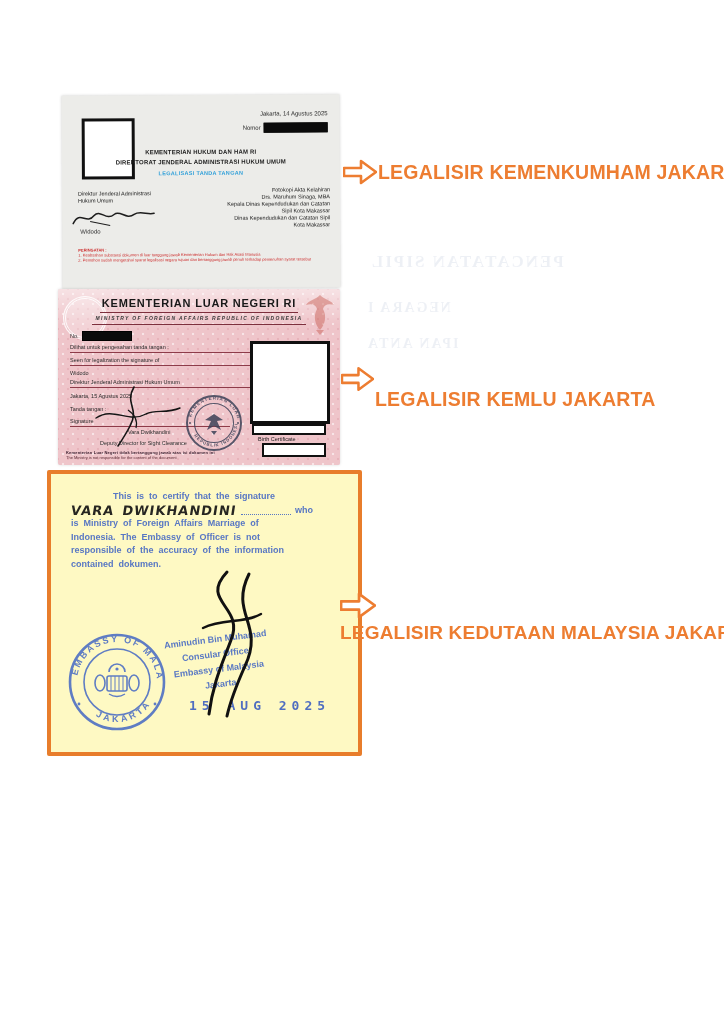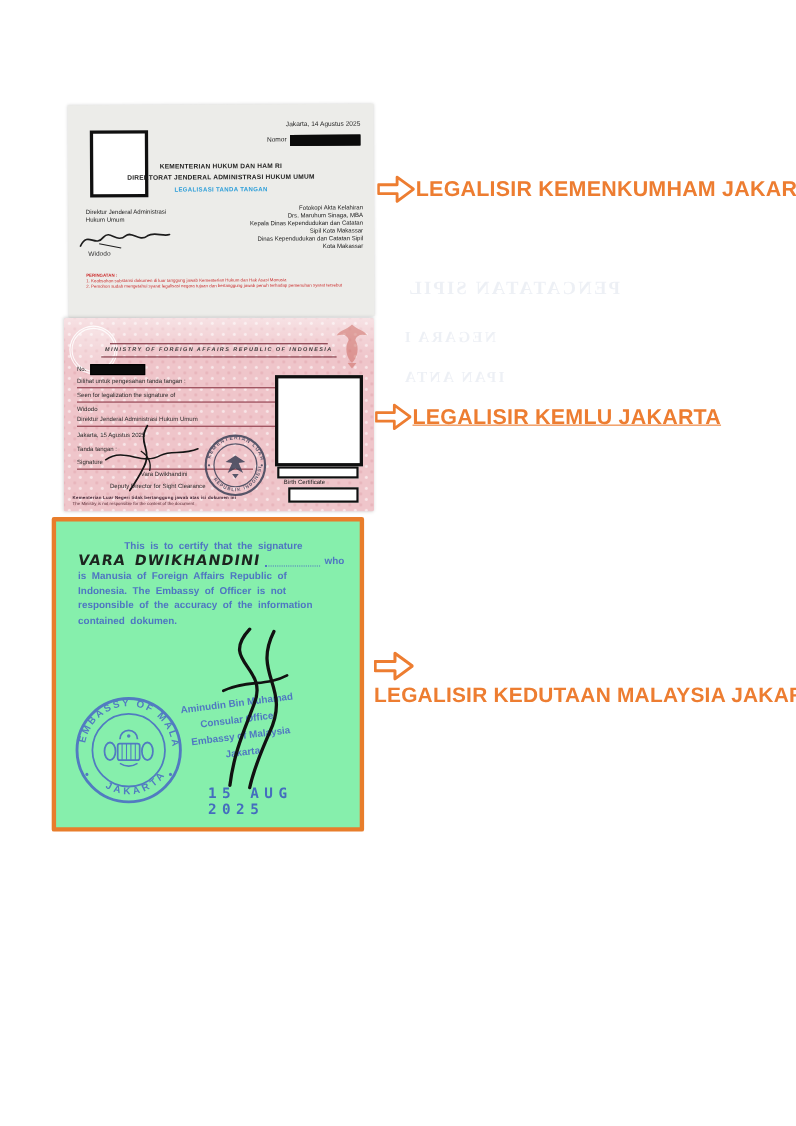--- a/index.html
+++ b/index.html
@@ -54,30 +54,30 @@
   #cert2 .officer-role{position:absolute;left:42px;top:151px;font-size:5.5px;color:#2c2c2c;}
   #cert2 .disc-id{position:absolute;left:8px;top:161px;font-size:4px;font-weight:bold;color:#3b2030;letter-spacing:.2px;}
   #cert2 .disc-en{position:absolute;left:8px;top:166px;font-size:4px;color:#5a2a34;}
   #cert2 .redact-photo2{position:absolute;left:192px;top:52px;width:74px;height:77px;background:#fff;border:3px solid #101010;}
   #cert2 .redact-bar1{position:absolute;left:194px;top:135px;width:70px;height:7px;background:#fff;border:2px solid #101010;}
   #cert2 .attach-label{position:absolute;left:200px;top:147px;font-size:5.5px;color:#1c1c1c;}
   #cert2 .redact-bar2{position:absolute;left:204px;top:154px;width:60px;height:10px;background:#fff;border:2px solid #101010;}
   #cert2 .garuda{position:absolute;right:3px;top:3px;opacity:.4;}
 
   
-  #cert3{position:absolute;left:47px;top:470px;width:276px;height:278px;background:#86efac;border:4px solid #E87D2B;border-radius:2px;}
+  #cert3{position:absolute;left:47px;top:470px;width:276px;height:278px;background:#fef9c3;border:4px solid #E87D2B;border-radius:2px;padding-left:31px;}
   #cert3 .stamp-par{position:absolute;left:20px;top:16px;width:242px;color:#4A6CC4;font-size:9px;font-weight:600;line-height:13.5px;word-spacing:2.5px;opacity:.92;}
   #cert3 .stamp-par .indent{padding-left:42px;}
   #cert3 .name-row{display:flex;align-items:flex-end;}
   #cert3 .hand-name{font-size:13px;font-weight:bold;color:#141414;transform:skewX(-9deg);letter-spacing:1px;white-space:nowrap;font-family:"DejaVu Sans",sans-serif;}
   #cert3 .dots{flex:1;border-bottom:1.6px dotted #4A6CC4;margin:0 4px 2px 4px;height:10px;}
   #cert3 .who{color:#4A6CC4;}
   #cert3 .embassy-stamp{position:absolute;left:16px;top:158px;opacity:.88;}
   #cert3 .officer-block{position:absolute;left:82px;top:158px;width:170px;text-align:center;color:#4A6CC4;font-weight:bold;font-size:9px;line-height:15px;transform:rotate(-7deg);opacity:.9;}
-  #cert3 .date-stamp{position:absolute;left:138px;top:240px;color:#3D5FC0;font-family:"DejaVu Sans Mono",monospace;font-weight:bold;font-size:13px;letter-spacing:5px;opacity:.9;}
+  #cert3 .date-stamp{position:absolute;left:138px;top:224px;color:#3D5FC0;font-family:"DejaVu Sans Mono",monospace;font-weight:bold;font-size:13px;letter-spacing:5px;opacity:.9;}
   #cert3 .sig3{position:absolute;left:118px;top:92px;}
 </style>
 </head>
 <body>
 
 <div id="page">
 
   <div class="ghost" style="left:370px;top:252px;font-size:17px;">PENCATATAN SIPIL</div>
   <div class="ghost" style="left:366px;top:300px;font-size:14px;">NEGARA I</div>
   <div class="ghost" style="left:366px;top:336px;font-size:14px;">IPAN ANTA</div>
@@ -120,20 +120,21 @@
     <path d="M1,9 H18 V2 L33,13 L18,24 V17 H1 Z" fill="#ffffff" stroke="#ED7D31" stroke-width="2.6" stroke-linejoin="round"></path>
   </svg>
   <div class="legalisir-label" style="left:378px;top:161px;">LEGALISIR KEMENKUMHAM JAKARTA</div>
 
   <div id="cert2">
     <div class="wm-circle"></div>
     <svg class="garuda" width="34" height="44" viewBox="0 0 34 44">
       <path d="M17,3 C12,8 6,8 3,13 C9,11 13,13 14,17 C10,24 12,33 17,38 C22,33 24,24 20,17 C21,13 25,11 31,13 C28,8 22,8 17,3 Z" fill="#C14B3E"></path>
       <path d="M13,38 h8 l-4,5 z" fill="#C14B3E"></path>
     </svg>
+    <div class="hdr-id">KEMENTERIAN LUAR NEGERI RI</div>
     <div class="hdr-rule1"></div>
     <div class="hdr-en">MINISTRY OF FOREIGN AFFAIRS REPUBLIC OF INDONESIA</div>
     <div class="hdr-rule2"></div>
 
     <div class="field no-row">
       <span>No.</span>
       <span class="redact-bar" style="width:48px;height:8px;border:1px solid #000;"></span>
     </div>
     <div class="field uline" style="top:55px;width:188px;">Dilihat untuk pengesahan tanda tangan :</div>
     <div class="field uline" style="top:68px;width:188px;">Seen for legalization the signature of</div>
@@ -174,31 +175,31 @@
 
     <div class="redact-photo2"></div>
     <div class="redact-bar1"></div>
     <div class="attach-label">Birth Certificate</div>
     <div class="redact-bar2"></div>
   </div>
 
   <svg class="arrow-icon" style="left:341px;top:366px;" width="33" height="26" viewBox="0 0 34 26">
     <path d="M1,9 H18 V2 L33,13 L18,24 V17 H1 Z" fill="#ffffff" stroke="#ED7D31" stroke-width="2.6" stroke-linejoin="round"></path>
   </svg>
-  <div class="legalisir-label" style="left:375px;top:368px;text-decoration:underline;">LEGALISIR KEMLU JAKARTA</div>
+  <div class="legalisir-label" style="left:375px;top:388px;">LEGALISIR KEMLU JAKARTA</div>
 
   <div id="cert3">
     <div class="stamp-par">
       <div class="indent">This is to certify that the signature</div>
       <div class="name-row">
         <span class="hand-name">VARA DWIKHANDINI</span>
         <span class="dots"></span>
         <span class="who">who</span>
       </div>
-      <div>is Manusia of Foreign Affairs Republic of</div>
+      <div>is Ministry of Foreign Affairs Marriage of</div>
       <div>Indonesia. The Embassy of Officer is not</div>
       <div>responsible of the accuracy of the information</div>
       <div>contained dokumen.</div>
     </div>
 
     <svg class="embassy-stamp" width="100" height="100" viewBox="0 0 100 100">
       <circle cx="50" cy="50" r="47" fill="none" stroke="#4A6CC4" stroke-width="2.6"></circle>
       <circle cx="50" cy="50" r="33" fill="none" stroke="#4A6CC4" stroke-width="1.6"></circle>
       <defs>
         <path id="m-top" d="M50,50 m-40,0 a40,40 0 1,1 80,0"></path>

